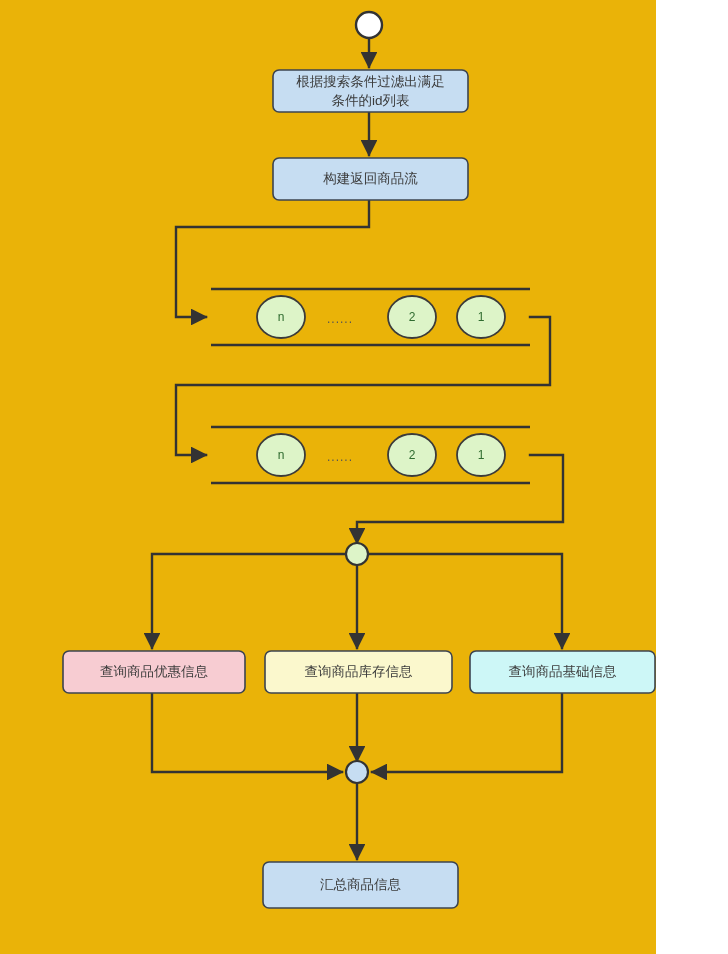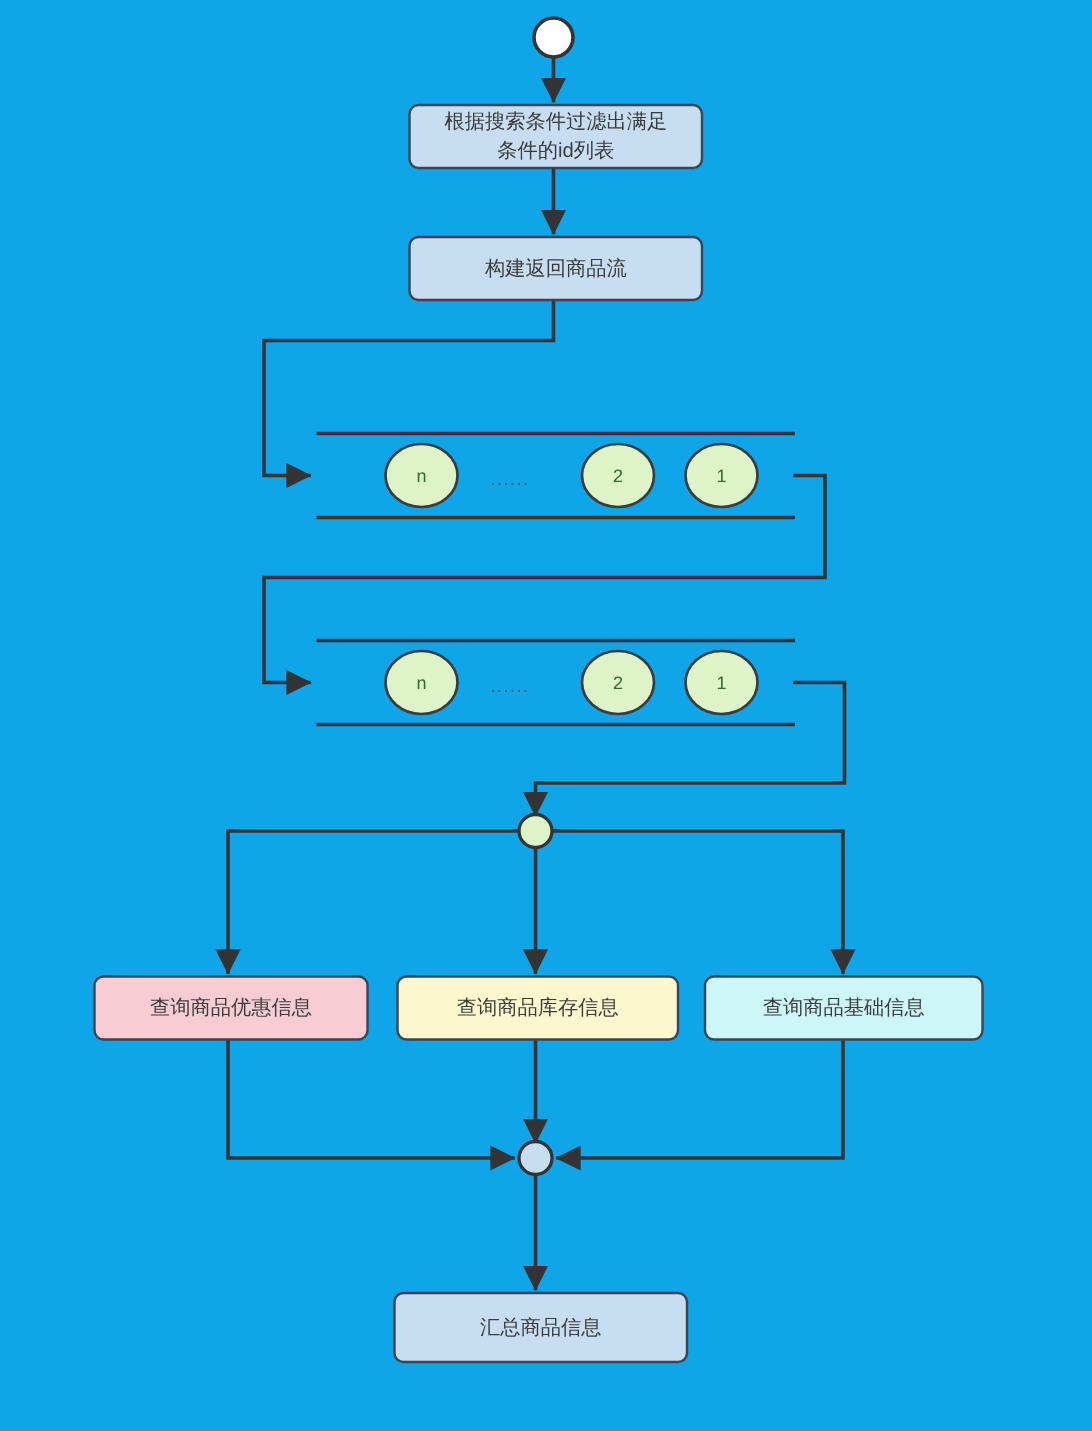--- a/index.html
+++ b/index.html
@@ -5,23 +5,23 @@
   html, body {
     margin: 0;
     padding: 0;
     background: #ffffff;
   }
   body {
     font-family: "Liberation Sans", "DejaVu Sans", sans-serif;
   }
   #canvas {
     position: relative;
-    width: 728px;
+    width: 656px;
     height: 954px;
-    background: #0ea5e9;
+    background: #eab308;
     overflow: hidden;
     text-align: center;
   }
   #diagram-svg {
     position: absolute;
     left: 0;
     top: 0;
     width: 728px;
     height: 954px;
   }

